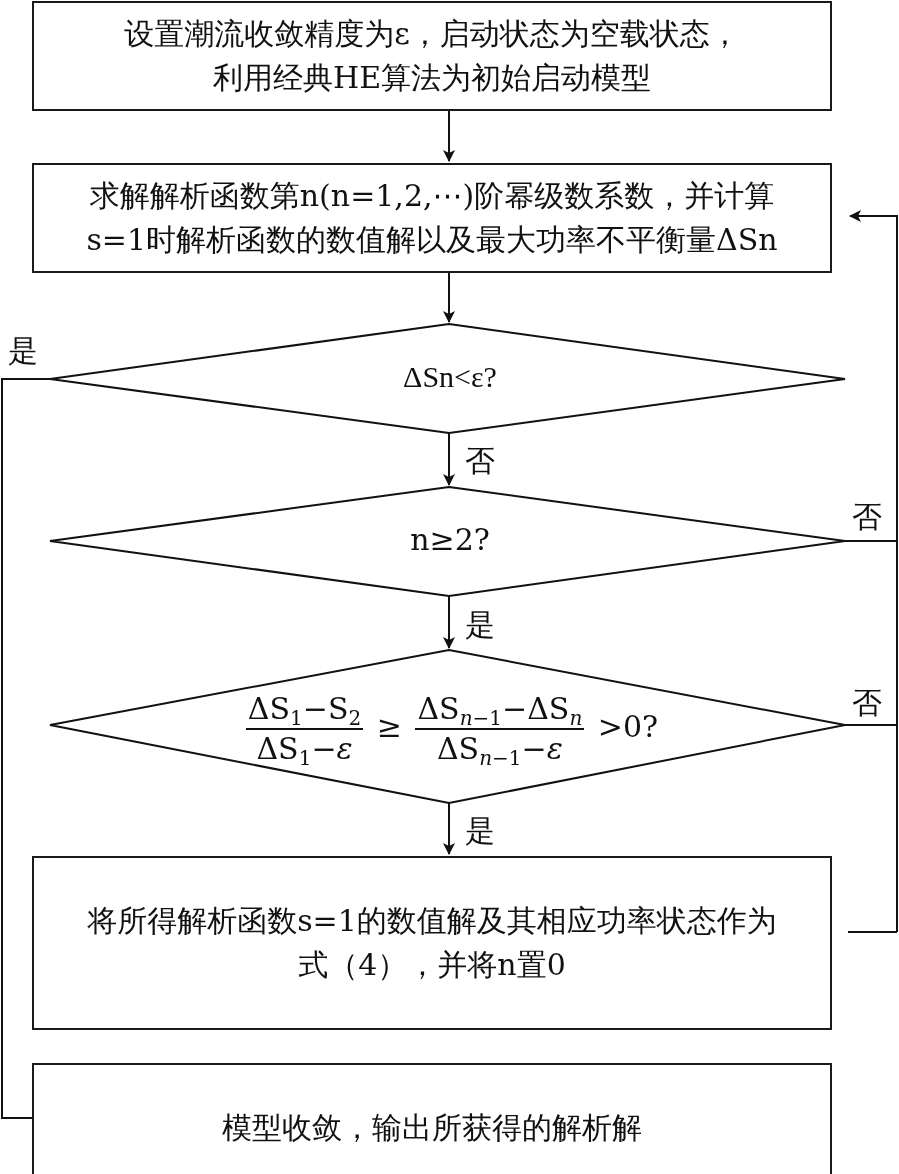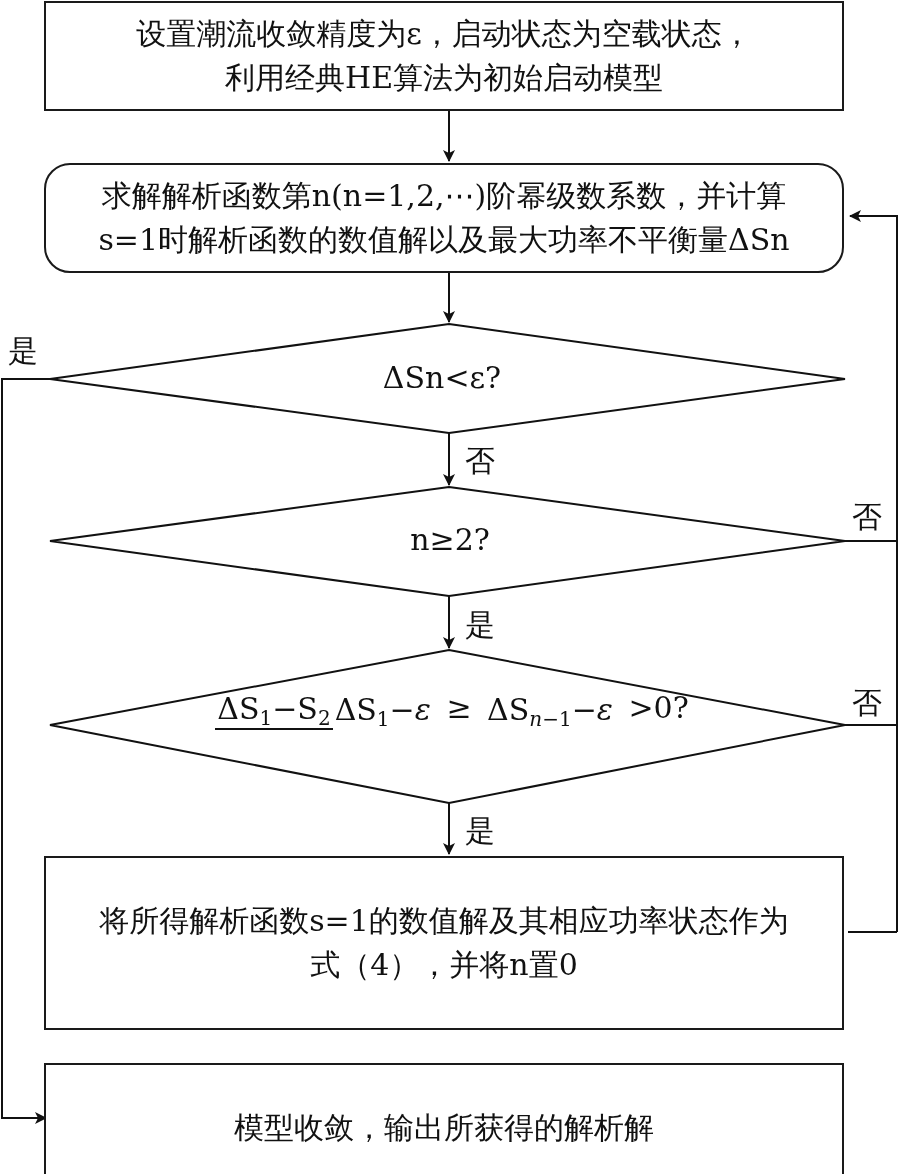--- a/index.html
+++ b/index.html
@@ -1,27 +1,27 @@
 <!DOCTYPE html>
 <html><head>
 <meta charset="utf-8">
 <style>
   html, body { margin:0; padding:0; background:#ffffff; }
   body { width:899px; height:1174px; position:relative; overflow:hidden;
          font-family: "DejaVu Serif", "Liberation Serif", serif; color:#111; }
   svg.lines { position:absolute; left:0; top:0; }
-  .box { position:absolute; left:44px; width:800px; border:2px solid #1a1a1a; box-sizing:border-box;
+  .box { position:absolute; left:32px; width:800px; border:2px solid #1a1a1a; box-sizing:border-box;
          display:flex; flex-direction:column; align-items:center; justify-content:center;
          font-size:30px; line-height:44px; text-align:center; background:#fff; }
   .line { white-space:nowrap; }
   .label { position:absolute; font-size:30px; line-height:34px; }
   .dtext { position:absolute; font-size:30px; text-align:center; white-space:nowrap; }
   i { font-style:italic; }
   sub { font-size:20px; vertical-align:-6px; line-height:0; }
-  .frac { display:inline-flex; flex-direction:row; align-items:center; vertical-align:middle; margin:0 4px; }
+  .frac { display:inline-flex; flex-direction:column; align-items:center; vertical-align:middle; margin:0 4px; }
   .frac .num { border-bottom:2px solid #111; padding:0 2px; line-height:38px; }
   .frac .den { padding:0 2px; line-height:38px; }
 </style>
 </head>
 <body>
 
 <svg class="lines" width="899" height="1174">
   <defs>
     <marker id="ah" markerWidth="12" markerHeight="12" refX="11" refY="6" orient="auto" markerUnits="userSpaceOnUse">
       <path d="M0,0 L12,6 L0,12 L3,6 Z" fill="#111"></path>
@@ -52,35 +52,36 @@
     <line x1="848" y1="932" x2="897" y2="932"></line>
     <line x1="897" y1="541" x2="897" y2="932"></line>
   </g>
 </svg>
 
 <div class="box" style="top:1px;height:110px;">
   <div class="line">设置潮流收敛精度为ε，启动状态为空载状态，</div>
   <div class="line">利用经典HE算法为初始启动模型</div>
 </div>
 
-<div class="box" style="top:163px;height:110px;border-radius:26px;">
+<div class="box" style="top:163px;height:110px;">
   <div class="line">求解解析函数第n(n=1,2,⋯)阶幂级数系数，并计算</div>
   <div class="line">s=1时解析函数的数值解以及最大功率不平衡量ΔSn</div>
 </div>
 
-<div class="dtext" style="left:292px;top:360px;width:300px;">ΔSn&lt;ε?</div>
+<div class="dtext" style="left:300px;top:360px;width:300px;font-family:Liberation Serif, serif;">ΔSn&lt;ε?</div>
 <div class="dtext" style="left:300px;top:522px;width:300px;">n≥2?</div>
 
 <div class="dtext" style="left:180px;top:690px;width:540px;">
   <span class="frac">
       <span class="num">ΔS<sub>1</sub>−S<sub>2</sub></span>
       <span class="den">ΔS<sub>1</sub>−<i>ε</i></span>
     </span>
   ≥
   <span class="frac">
+      <span class="num">ΔS<sub><i>n</i>−1</sub>−ΔS<sub><i>n</i></sub></span>
       <span class="den">ΔS<sub><i>n</i>−1</sub>−<i>ε</i></span>
     </span>
   &gt;0?
 </div>
 
 <div class="box" style="top:856px;height:174px;">
   <div class="line">将所得解析函数s=1的数值解及其相应功率状态作为</div>
   <div class="line">式（4），并将n置0</div>
 </div>
 

